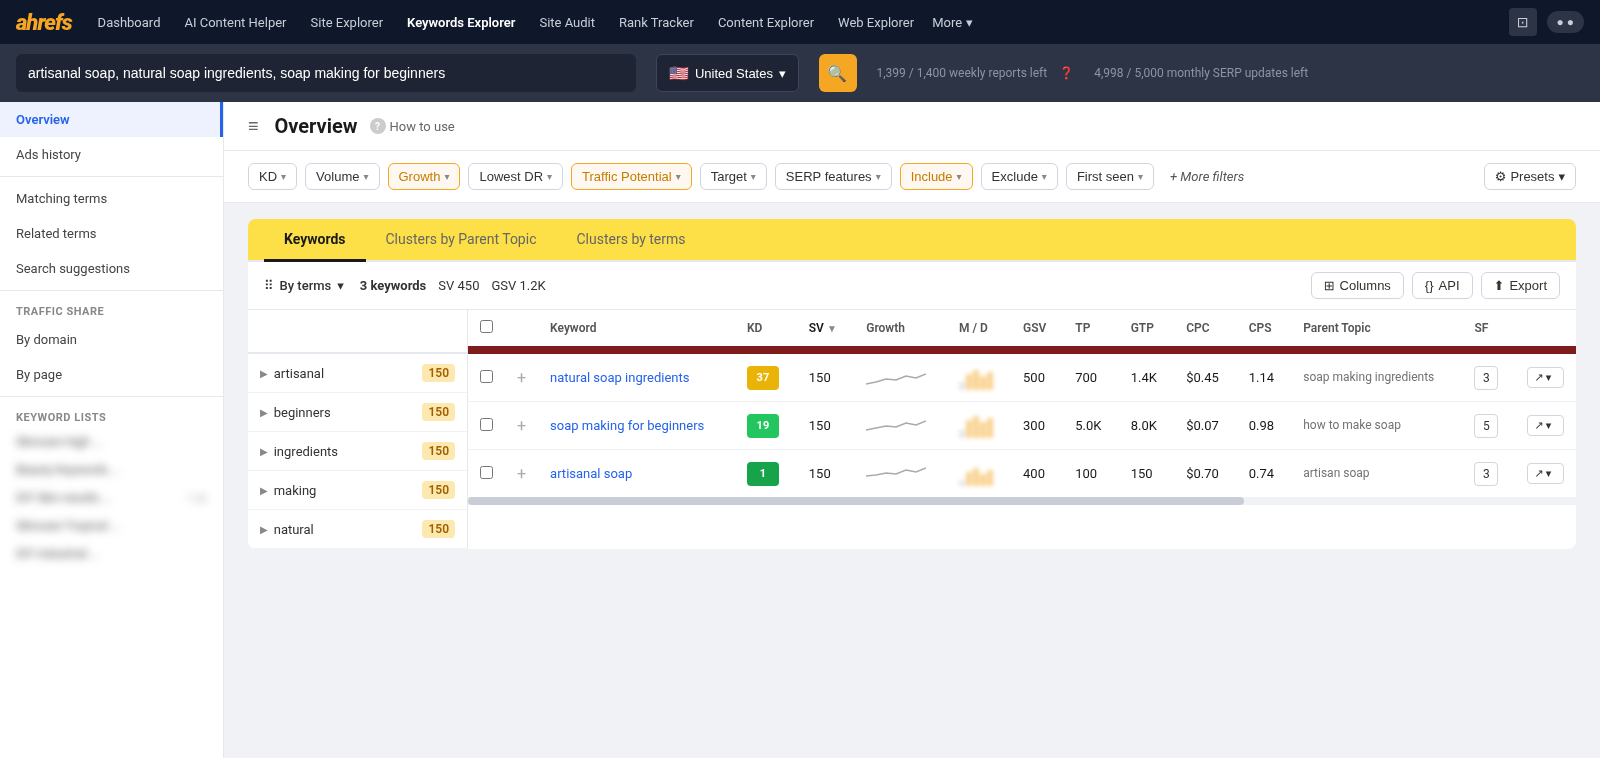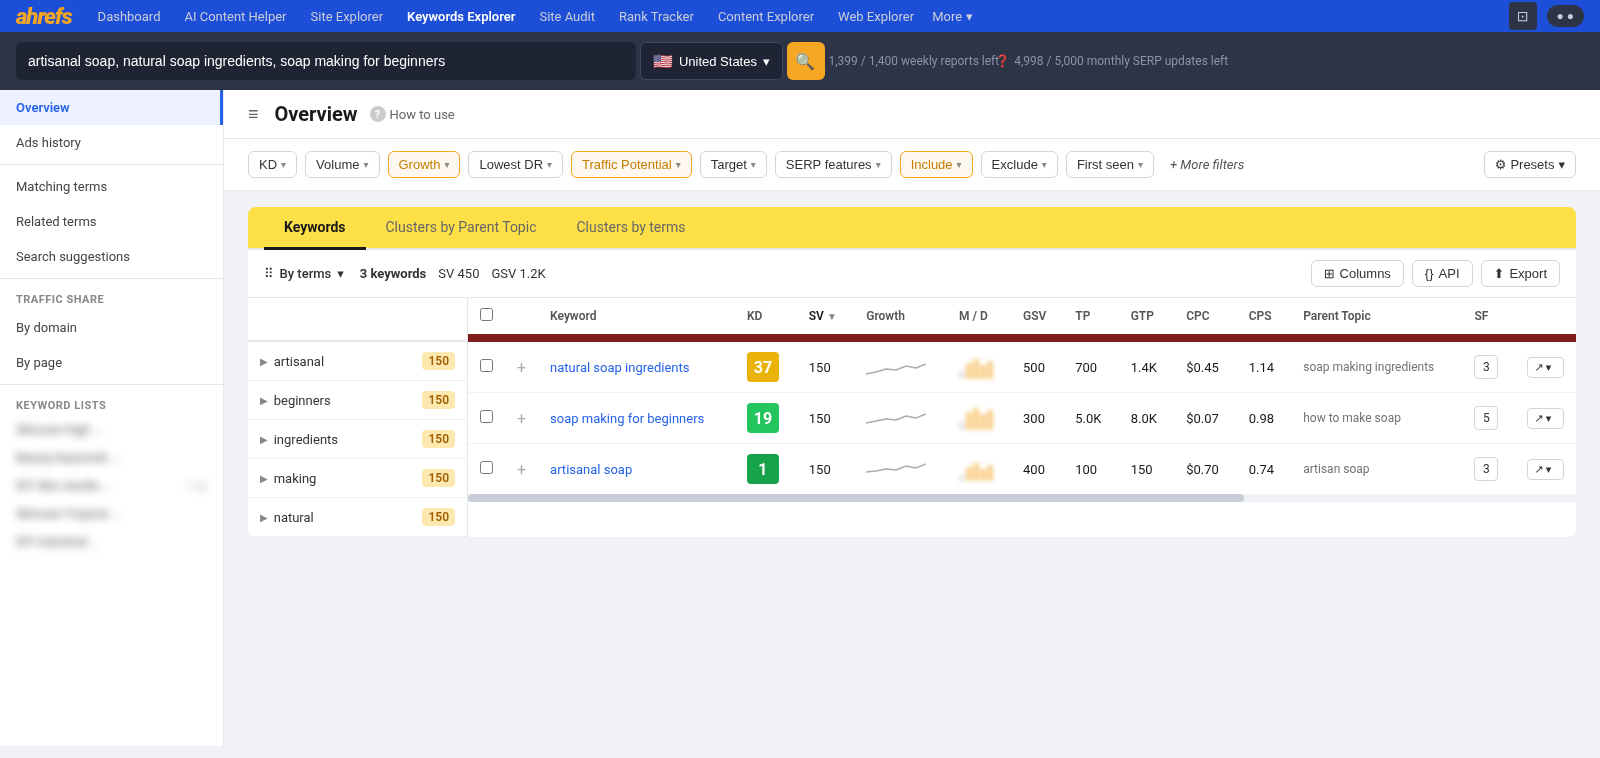--- a/index.html
+++ b/index.html
@@ -1,30 +1,30 @@
 <!DOCTYPE html>
 <html><head>
   <meta charset="utf-8">
   <style>
     * { box-sizing: border-box; margin: 0; padding: 0; }
     body { font-family: -apple-system, BlinkMacSystemFont, 'Segoe UI', Roboto, sans-serif; font-size: 13px; background: #f0f2f5; color: #1a1a1a; }
 
     
-    .topnav { background: #1d4ed8; display: flex; align-items: center; padding: 0 16px; height: 32px; gap: 4px; }
+    .topnav { background: #0f172a; display: flex; align-items: center; padding: 0 16px; height: 44px; gap: 4px; }
     .topnav .logo { color: #f5a623; font-weight: 900; font-size: 22px; font-style: italic; margin-right: 12px; letter-spacing: -1px; }
     .topnav a { color: #c8cdd8; font-size: 13px; padding: 6px 10px; text-decoration: none; white-space: nowrap; border-radius: 4px; }
     .topnav a.active { color: #fff; font-weight: 600; }
     .topnav .more { color: #c8cdd8; font-size: 13px; margin-left: 4px; display: flex; align-items: center; gap: 4px; cursor: pointer; }
     .topnav .spacer { flex: 1; }
     .topnav .icons { display: flex; align-items: center; gap: 10px; }
     .topnav .icon-btn { width: 28px; height: 28px; border-radius: 4px; background: #2d3446; display: flex; align-items: center; justify-content: center; color: #c8cdd8; cursor: pointer; font-size: 14px; }
     .topnav .user-pill { background: #2d3446; border-radius: 12px; padding: 4px 10px; color: #c8cdd8; font-size: 12px; cursor: pointer; }
 
     
-    .searchbar { background: #2d3446; display: flex; align-items: center; padding: 10px 16px; gap: 4px; height: 58px; }
+    .searchbar { background: #2d3446; display: flex; align-items: center; padding: 10px 16px; gap: 20px; height: 58px; }
     .search-input-wrap { flex: 1; max-width: 620px; background: #1e2433; border-radius: 6px; display: flex; align-items: center; padding: 0 12px; height: 38px; }
     .search-input-wrap input { background: transparent; border: none; outline: none; color: #fff; font-size: 14px; flex: 1; }
     .country-btn { display: flex; align-items: center; gap: 6px; background: #1e2433; border: 1px solid #3d4560; border-radius: 6px; padding: 6px 12px; color: #fff; font-size: 13px; cursor: pointer; height: 38px; white-space: nowrap; }
     .country-btn .flag { font-size: 16px; }
     .search-go-btn { width: 38px; height: 38px; background: #f5a623; border-radius: 6px; display: flex; align-items: center; justify-content: center; cursor: pointer; color: #fff; font-size: 16px; }
     .stats-text { color: #8a94a8; font-size: 12px; white-space: nowrap; }
 
     
     .layout { display: flex; height: calc(100vh - 102px); overflow: hidden; }
 
@@ -78,21 +78,21 @@
 
     
     .data-table { flex: 1; overflow-x: auto; }
     .data-table table { width: 100%; border-collapse: collapse; font-size: 13px; }
     .data-table th { padding: 10px 12px; text-align: left; color: #555; font-weight: 600; font-size: 12px; border-bottom: 8px solid #7f1d1d; white-space: nowrap; background: #fff; }
     .data-table th.sorted { color: #1a1a1a; }
     .data-table th .sort-icon { font-size: 10px; color: #888; }
     .data-table td { padding: 10px 12px; border-bottom: 1px solid #f0f2f5; vertical-align: middle; white-space: nowrap; }
     .data-table tr:last-child td { border-bottom: none; }
 
-    .kd-badge { display: inline-flex; align-items: center; justify-content: center; width: 32px; height: 30px; border-radius: 4px; font-weight: 700; font-size: 16px; color: #fff; }
+    .kd-badge { display: inline-flex; align-items: center; justify-content: center; width: 32px; height: 24px; border-radius: 4px; font-weight: 700; font-size: 11px; color: #fff; }
     .kd-green { background: #22c55e; }
     .kd-yellow { background: #eab308; }
 
     .keyword-link { color: #2563eb; text-decoration: none; font-size: 13px; }
 
     .sparkline { width: 60px; height: 24px; }
     .bar-chart-mini { display: flex; align-items: flex-end; gap: 1px; height: 24px; }
     .bar-chart-mini .bar { width: 6px; background: #3b82f6; border-radius: 1px; }
     .bar-chart-mini .bar.yellow { background: #f5a623; }
     .blurred-bar { filter: blur(2px); opacity: 0.5; }

